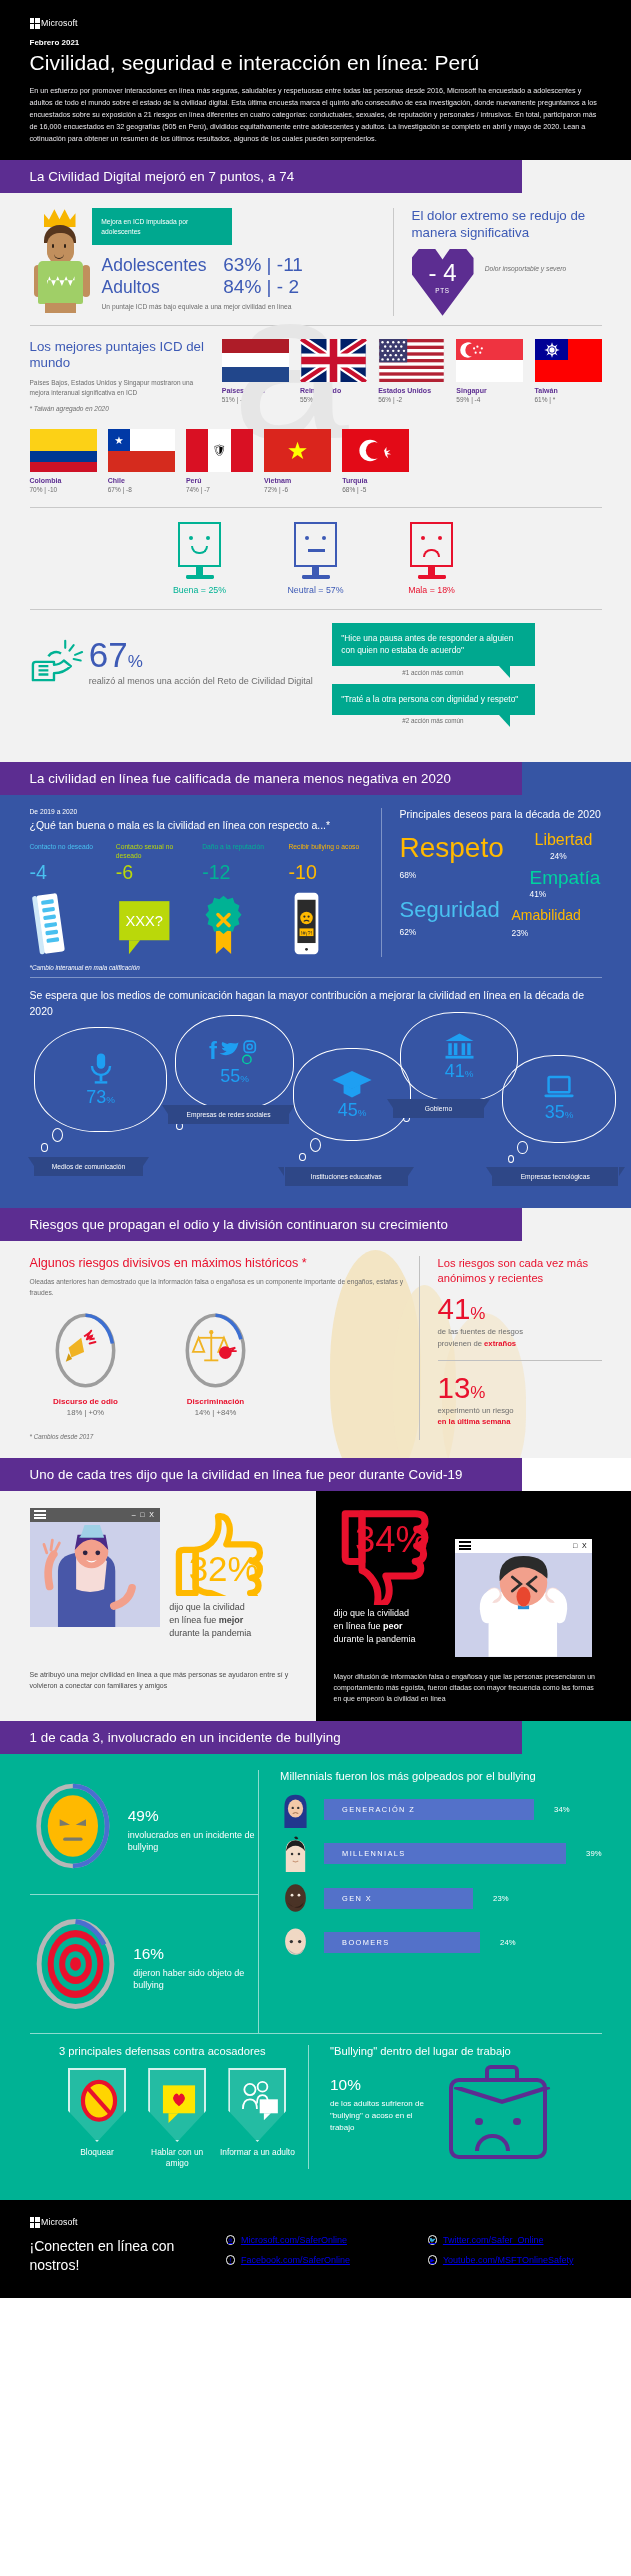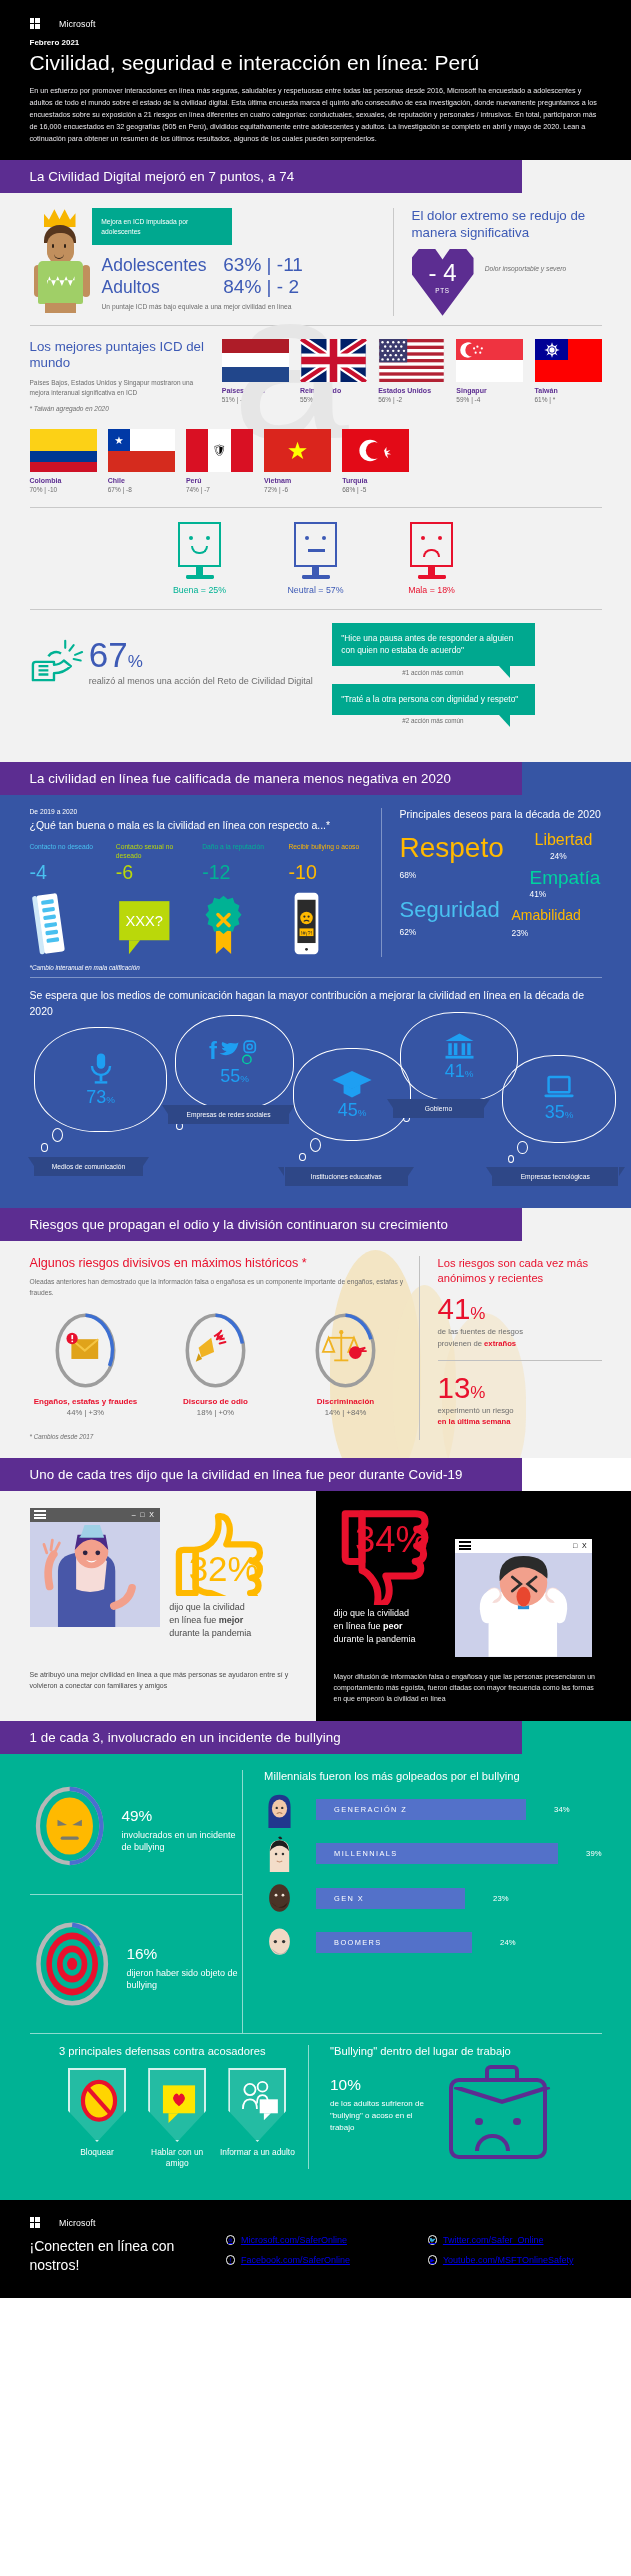--- a/index.html
+++ b/index.html
@@ -17,21 +17,21 @@
     font-size: 13.3px;
     font-weight: 400;
     padding: 9px 0 9px 29.5px;
     width: 522px;
     letter-spacing: 0.1px;
   }
   .sec { position: relative; }
 
   
   .header { background: #000; color: #fff; padding: 18px 29.5px 15.4px 29.5px; }
-  .ms-logo { display: flex; align-items: flex-end; gap: 19px; margin-bottom: 9.8px; }
+  .ms-logo { display: flex; align-items: center; gap: 1px; margin-bottom: 9.8px; }
   .ms-sq { width: 10.5px; height: 10.5px; display: grid; grid-template-columns: 1fr 1fr; grid-template-rows: 1fr 1fr; gap: 1.1px; }
   .ms-sq i { background: #fff; display: block; }
   .ms-word { font-size: 8.8px; letter-spacing: 0.1px; }
   .hdr-date { font-size: 8px; font-weight: bold; margin-bottom: 4.2px; }
   .hdr-title { font-size: 21px; font-weight: 300; letter-spacing: 0.1px; margin-bottom: 9.8px; }
   .hdr-body { font-size: 7.2px; line-height: 1.65; font-weight: 300; color: #eceaee; max-width: 572px; }
 
   
   .s1 { background: #f2f2f2; padding: 0 0 11.2px 0; }
   .s1-top { display: flex; padding: 15.4px 29.5px 0 29.5px; }
@@ -182,21 +182,21 @@
   .s5 { background: #00b294; color: #fff; padding: 0 0 0 0; }
   .s5-top { display: flex; padding: 15.4px 29.5px 0 29.5px; }
   .s5-l { width: 249px; }
   .s5-r { flex: 1; padding-left: 21px; border-left: 0.7px solid rgba(255,255,255,.55); }
   .gauge-row { display: flex; align-items: center; gap: 12.6px; padding-bottom: 12.6px; }
   .gaugepct { font-size: 28px; font-weight: 300; line-height: 1; }
   .gaugepct span { font-size: 15.4px; }
   .gaugesub { font-size: 9px; line-height: 1.4; margin-top: 2.8px; }
   .s5-hr { border: 0; border-top: 0.7px solid rgba(255,255,255,.55); margin: 0 0 12.6px 0; }
   .s5-r h3 { font-size: 11.2px; font-weight: 300; margin-bottom: 9.8px; }
-  .genrow { display: flex; align-items: center; gap: 21px; margin-bottom: 8.4px; }
+  .genrow { display: flex; align-items: center; gap: 13px; margin-bottom: 8.4px; }
   .avatar { width: 31px; height: 36px; border-radius: 4.2px; position: relative; flex: 0 0 31px; }
   .genbar { background: #5371c9; height: 21px; display: flex; align-items: center; padding-left: 18px; font-size: 7.4px; letter-spacing: 1.4px; }
   .genpct { font-size: 7.7px; margin-left: 7px; }
   .s5-bottom { display: flex; padding: 11.2px 29.5px 15.4px 29.5px; border-top: 0.7px solid rgba(255,255,255,.55); margin: 0 29.5px; }
   .s5b-l { width: 249px; }
   .s5b-r { flex: 1; padding-left: 21px; border-left: 0.7px solid rgba(255,255,255,.55); }
   .s5b-l h3, .s5b-r h3 { font-size: 11.2px; font-weight: 300; margin-bottom: 11.2px; }
   .shields { display: flex; gap: 4.2px; }
   .shield-item { width: 76px; text-align: center; }
   .shield { width: 58px; height: 74px; margin: 0 auto; position: relative;
@@ -722,37 +722,20 @@
     <div class="flame" style="left:442px; top:105px; width:84px; height:175px; opacity:.6;"></div>
     <div class="s3-in">
       <div class="s3-l">
         <h3>Algunos riesgos divisivos en máximos históricos *</h3>
         <p class="sub">Oleadas anteriores han demostrado que la información falsa o engañosa es un componente importante de engaños, estafas y fraudes.</p>
         <div class="donuts">
           <div class="donut-item">
             <div class="donut">
               <svg width="65" height="79" viewBox="0 0 92 112">
                 <ellipse cx="46" cy="56" rx="40" ry="50" fill="none" stroke="#9d9d9d" stroke-width="5"></ellipse>
-                <path d="M46,6 A40,50 0 0 1 80,78" fill="none" stroke="#3d6fd1" stroke-width="5"></path>
-                <g>
-                    <rect x="26" y="40" width="38" height="28" fill="#e0a31a"></rect>
-                    <path d="M26,40 L45,56 L64,40" fill="none" stroke="#f5c543" stroke-width="3"></path>
-                    <circle cx="27" cy="39" r="8" fill="#e8112d"></circle>
-                    <rect x="26" y="34" width="2.4" height="6" fill="#fff"></rect>
-                    <circle cx="27.2" cy="43" r="1.3" fill="#fff"></circle>
-                  </g>
-              </svg>
-            </div>
-            <div class="dlabel">Engaños, estafas y fraudes</div>
-            <div class="dval">44% | +3%</div>
-          </div>
-          <div class="donut-item">
-            <div class="donut">
-              <svg width="65" height="79" viewBox="0 0 92 112">
-                <ellipse cx="46" cy="56" rx="40" ry="50" fill="none" stroke="#9d9d9d" stroke-width="5"></ellipse>
                 <path d="M46,6 A40,50 0 0 1 84,46" fill="none" stroke="#3d6fd1" stroke-width="5"></path>
                 <g>
                     <path d="M22,52 L40,38 L44,58 L26,66 Z" fill="#f0b323"></path>
                     <path d="M22,60 L18,72 L27,68 Z" fill="#d39b10"></path>
                     <g stroke="#e8112d" stroke-width="3" stroke-linecap="round">
                       <path d="M48,40 l7,-4"></path>
                       <path d="M52,46 l8,-2"></path>
                       <path d="M50,34 l4,-6"></path>
                     </g>
                     <path d="M44,36 l6,-4 l-1,5 l6,-2 l-2,5 l6,-1" fill="none" stroke="#e8112d" stroke-width="2.6"></path>

